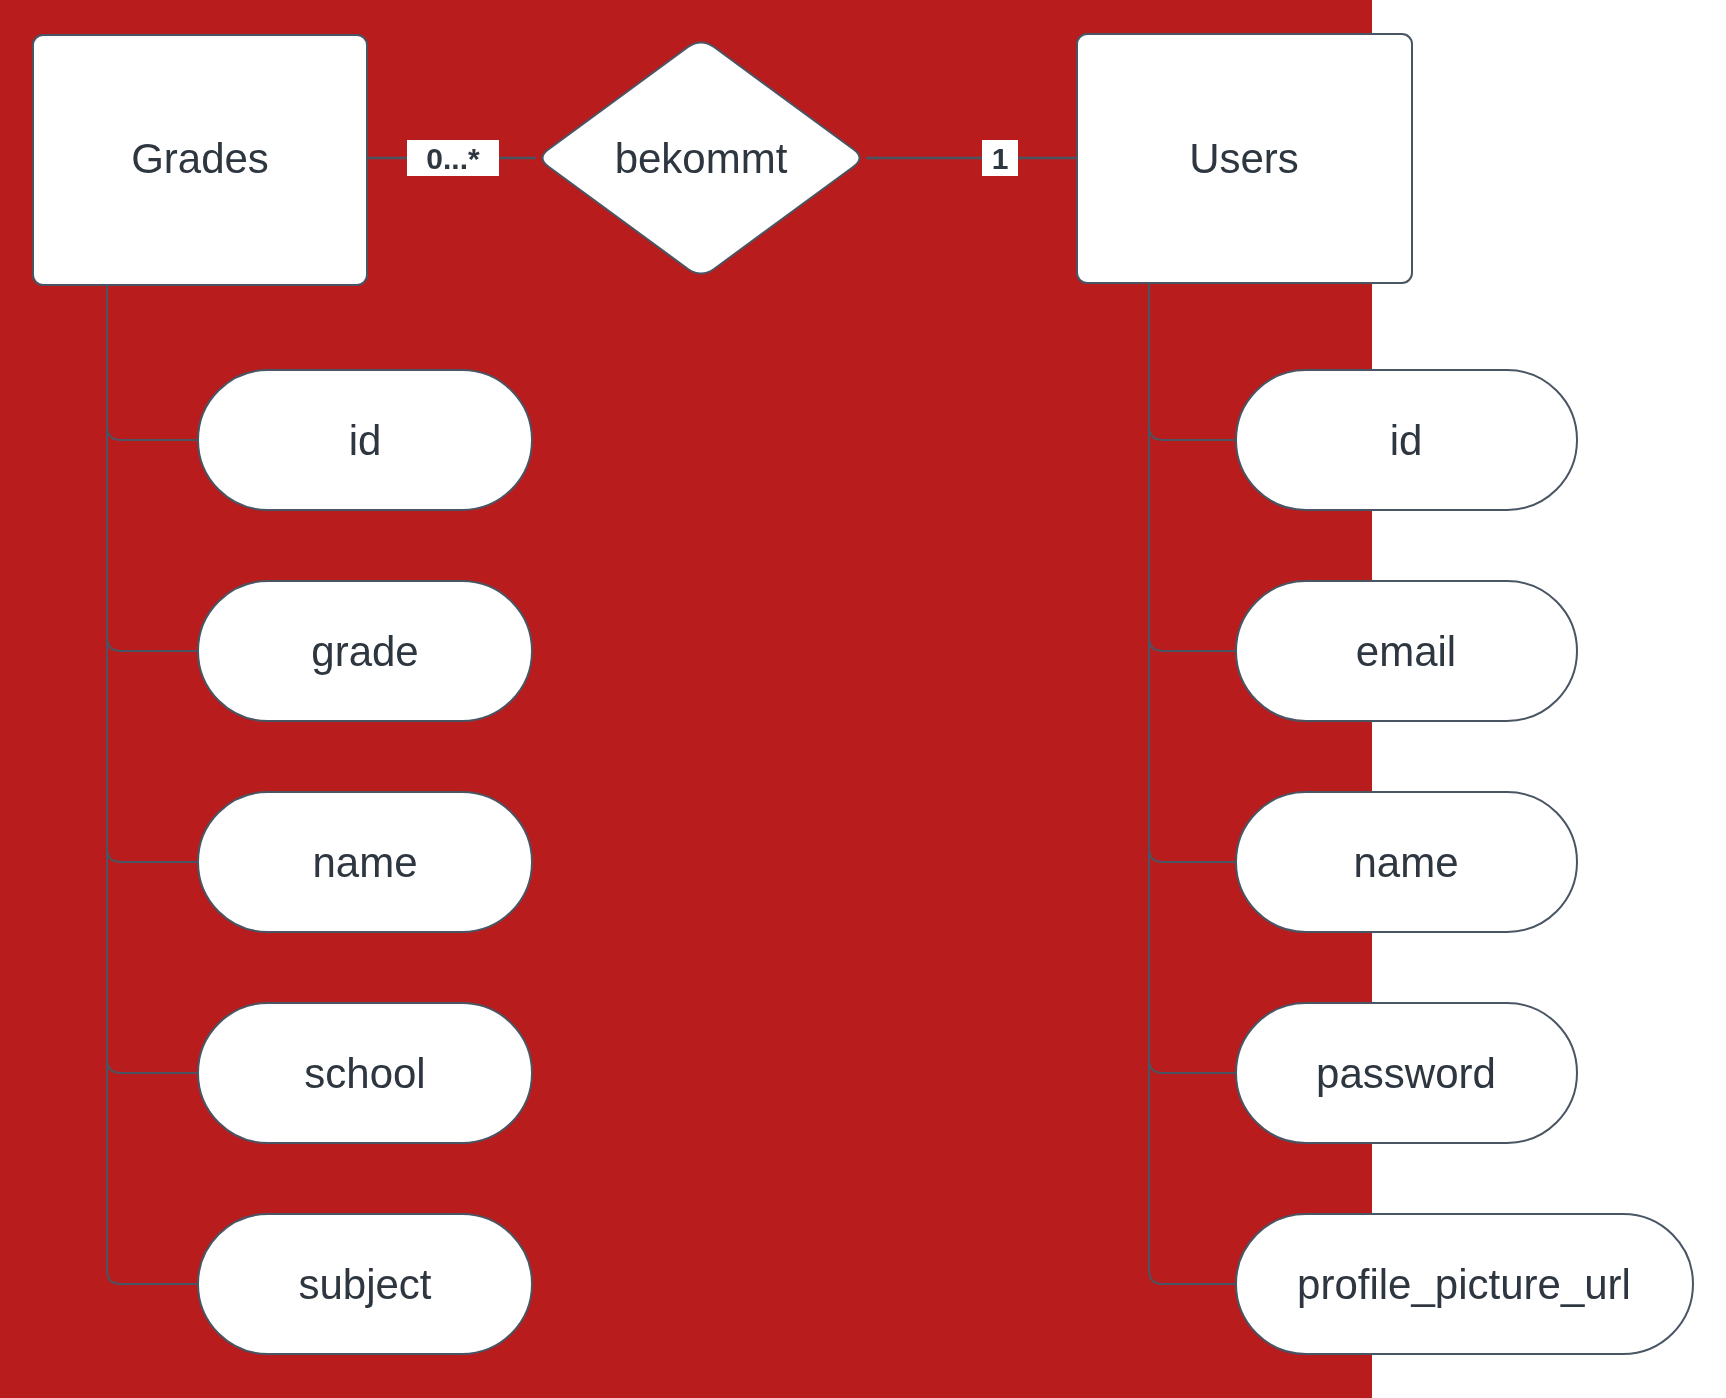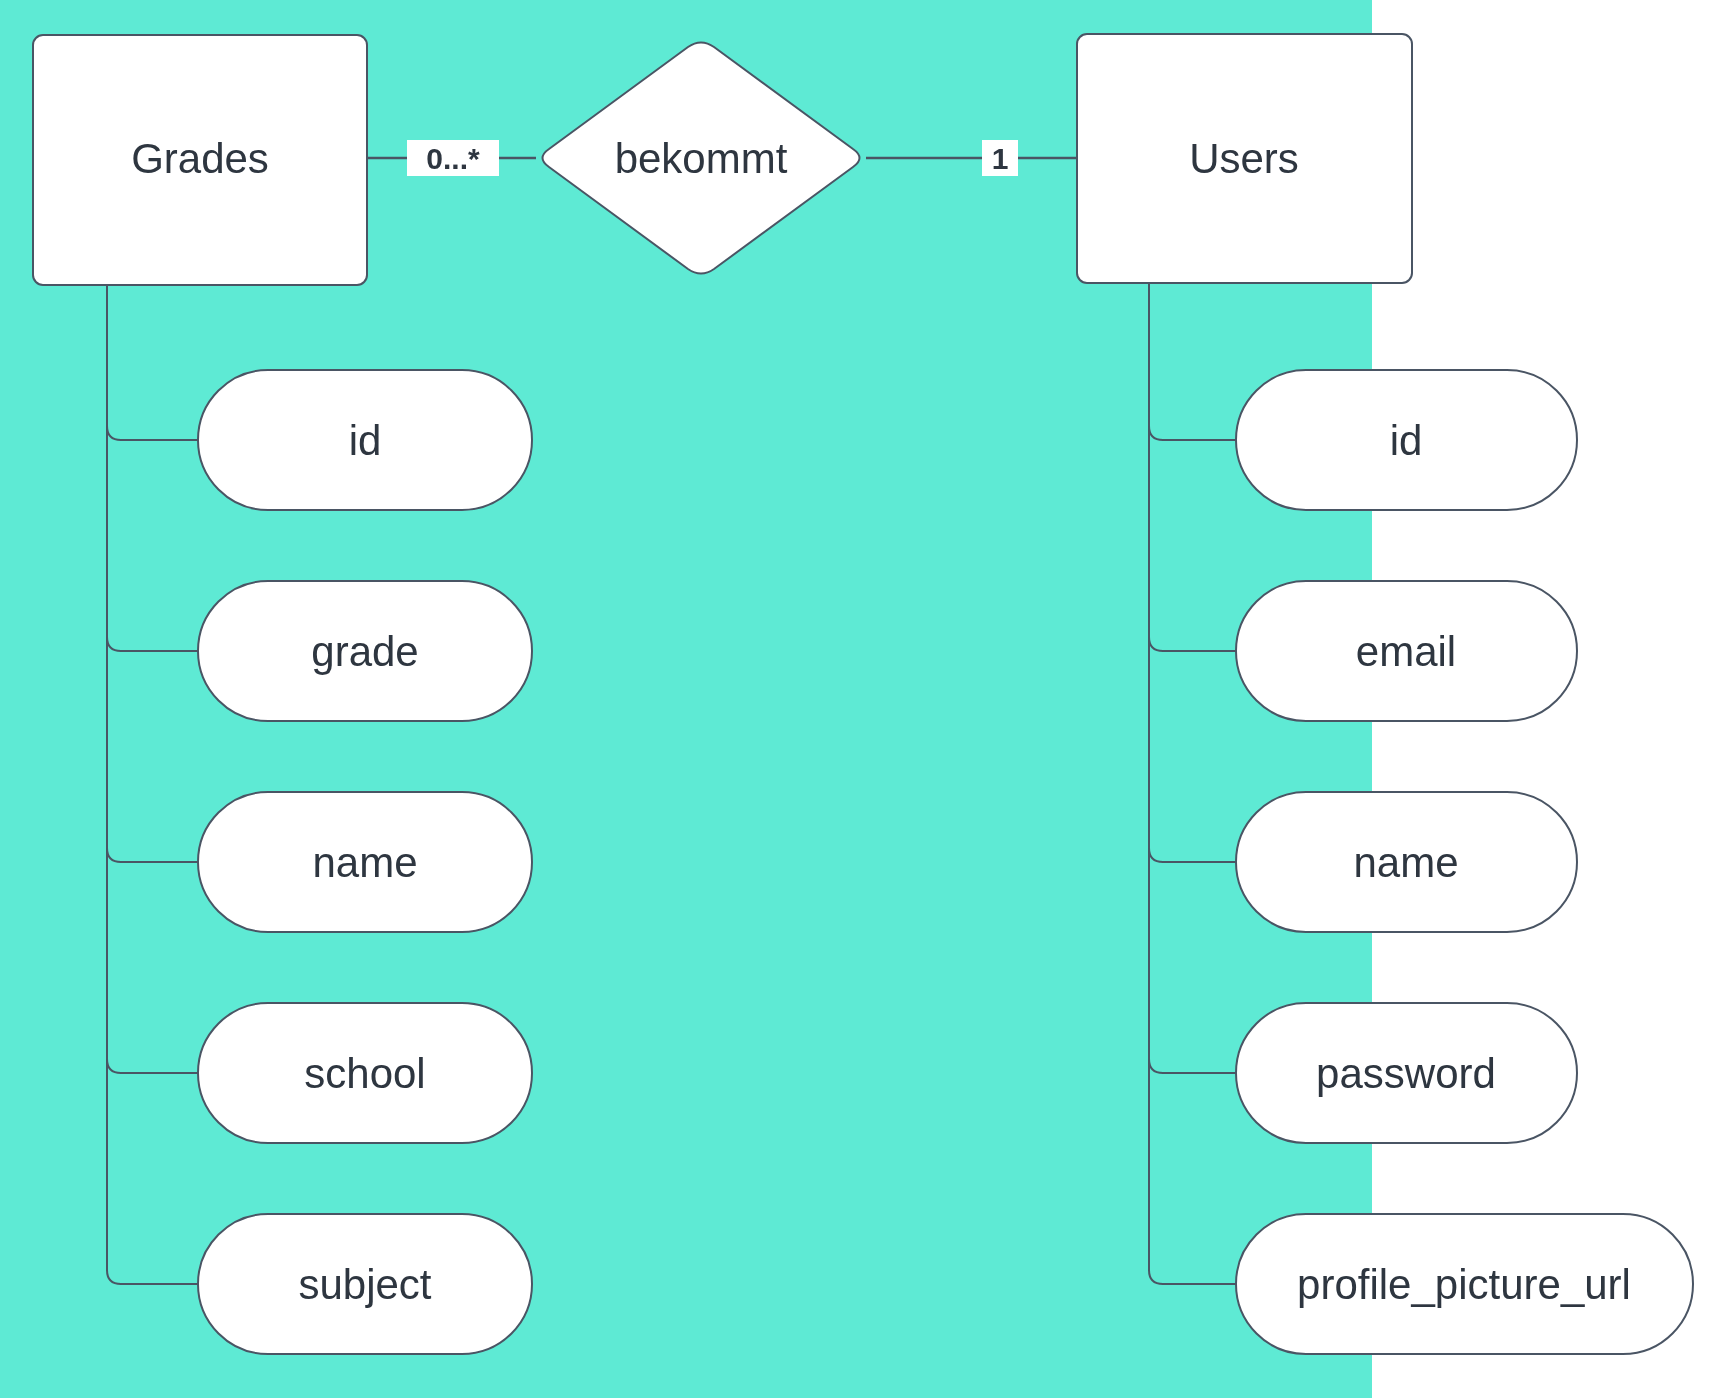--- a/index.html
+++ b/index.html
@@ -4,21 +4,21 @@
 <style>
   html, body {
     margin: 0;
     padding: 0;
     background: #ffffff;
   }
   .canvas {
     position: relative;
     width: 1372px;
     height: 1398px;
-    background: #5eead4;
+    background: #b91c1c;
     font-family: "Liberation Sans", sans-serif;
   }
   svg { display: block; }
 
   .shape {
     fill: #ffffff;
     stroke: #4a5564;
     stroke-width: 2;
   }
   .connector {

